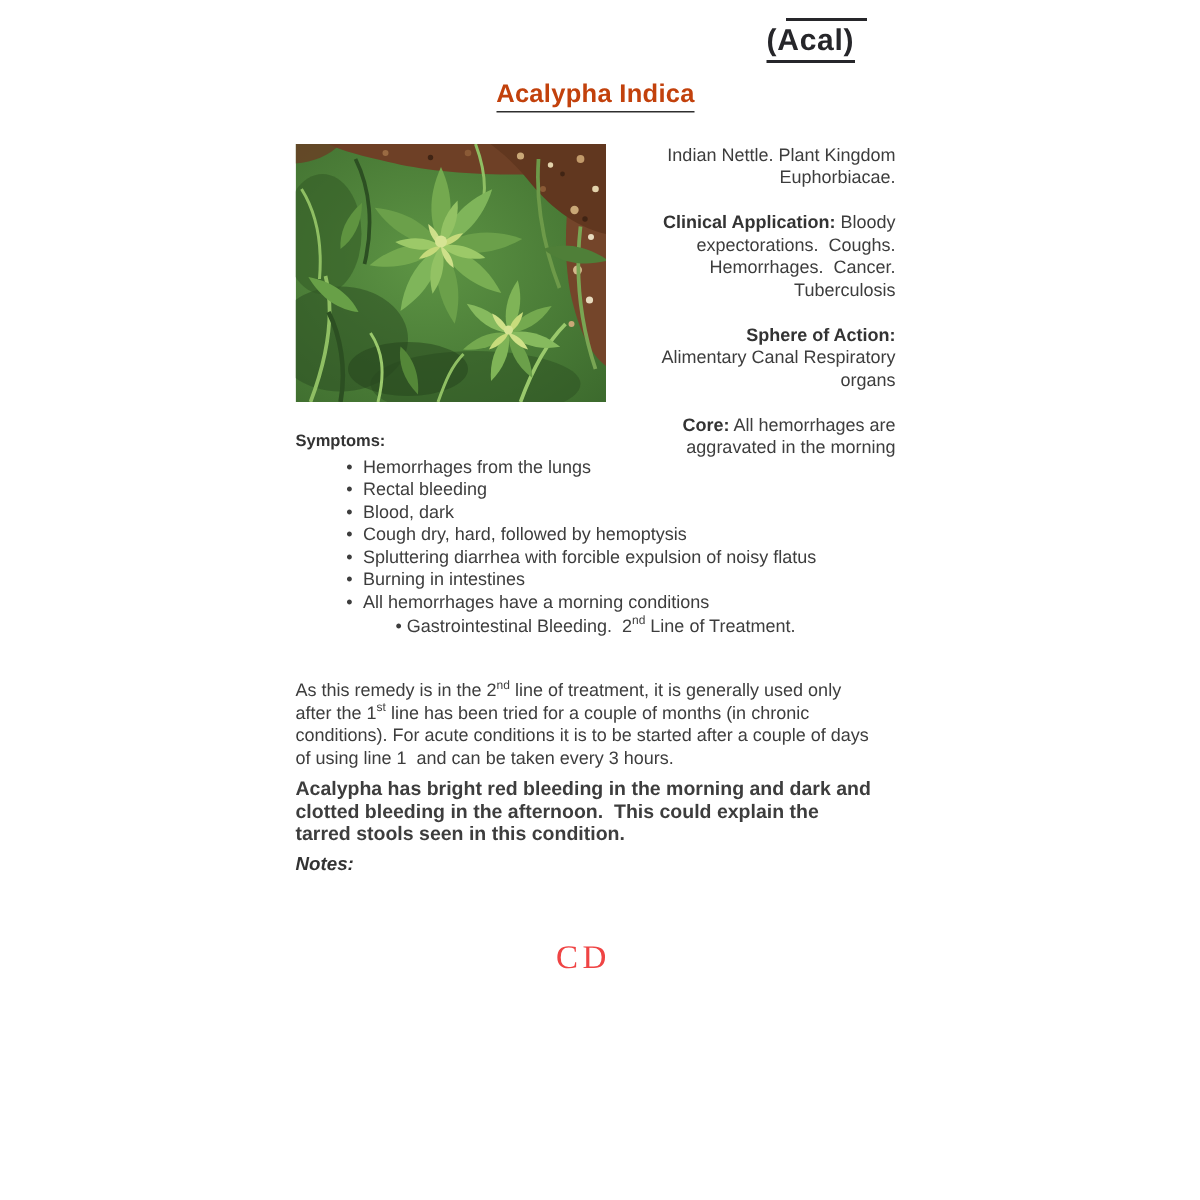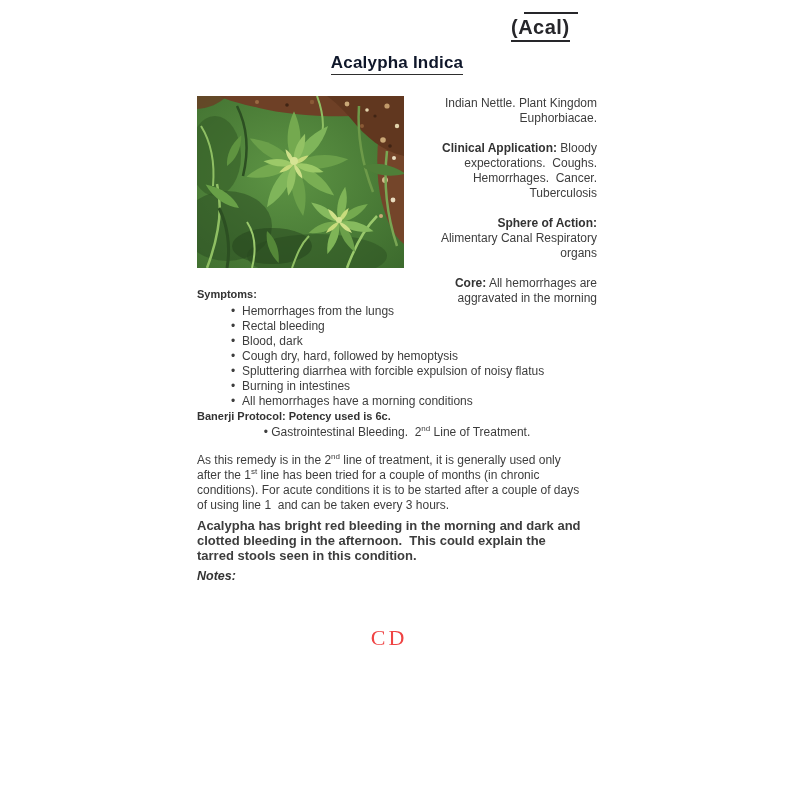--- a/index.html
+++ b/index.html
@@ -25,21 +25,21 @@
     border-bottom:2.5px solid #26262a; padding-bottom:1px;
     letter-spacing:0.5px;
   }
   
   .title-wrap {
     position:absolute; left:197px; top:53px; width:400px;
     text-align:center;
   }
   .page-title {
     display:inline-block;
-    font-size:17px; font-weight:bold; color:#0f172a;
+    font-size:17px; font-weight:bold; color:#c2410c;
     border-bottom:1.5px solid #2e2e2e; padding-bottom:1px;
     letter-spacing:0.2px;
   }
   
   .content-row { position:absolute; left:197px; top:96px; width:400px; display:flex; }
   .photo-frame { width:207px; height:172px; flex:0 0 207px; overflow:hidden; }
   .info-col {
     margin-left:11px; width:186px;
     font-size:12px; line-height:15px; color:#3d3d3d;text-align:right;
   }
@@ -206,21 +206,20 @@
           <span>Burning in intestines</span>
         </li>
       <li>
           <span class="dot">•</span>
           <span>All hemorrhages have a morning conditions</span>
         </li>
     </ul>
   </div>
 
   <div class="banerji">
-    <p class="section-heading">Banerji Protocol: Potency used is 6c.</p>
     <p style="margin:1px 0 0 0;text-align:center;"><span>• Gastrointestinal Bleeding.&nbsp; 2</span><sup>nd</sup><span> Line of Treatment.</span></p>
   </div>
 
   <p class="para1"><span>As this remedy is in the 2</span><sup>nd</sup><span> line of treatment, it is generally used only after the 1</span><sup>st</sup><span> line has been tried for a couple of months (in chronic conditions). For acute conditions it is to be started after a couple of days of using line 1&nbsp; and can be taken every 3 hours.</span></p>
 
   <p class="para2">Acalypha has bright red bleeding in the morning and dark and clotted bleeding in the afternoon.&nbsp; This could explain the tarred stools seen in this condition.</p>
 
   <div class="notes">Notes:</div>
 
   <div class="cd-wrap">

